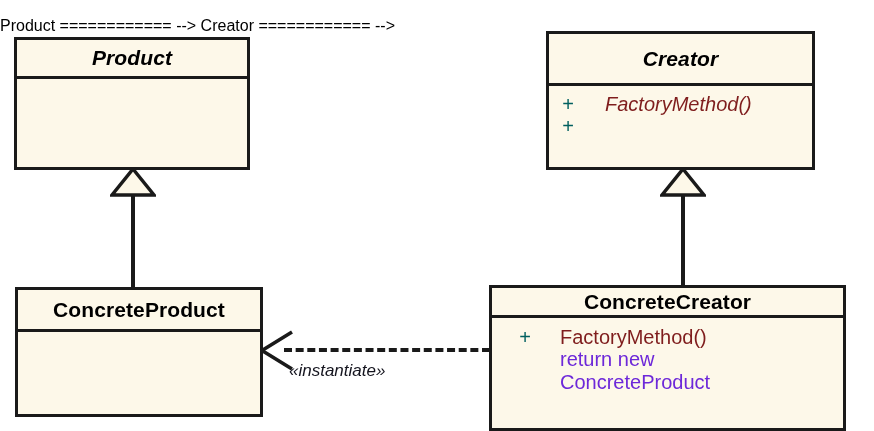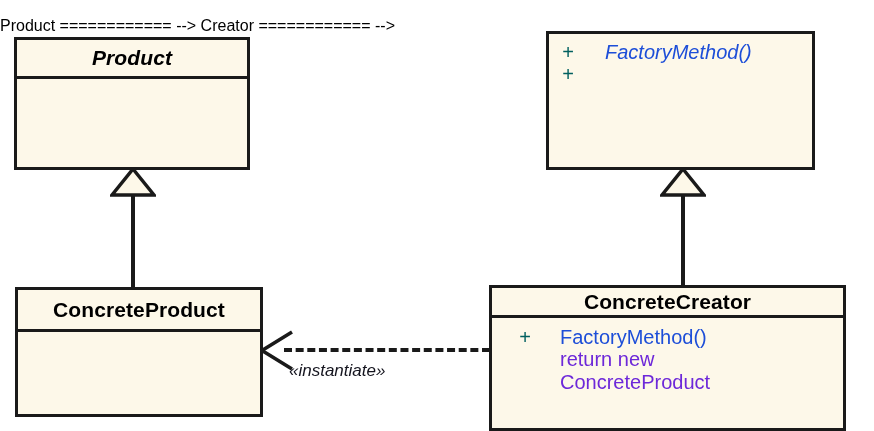--- a/index.html
+++ b/index.html
@@ -57,21 +57,21 @@
     white-space: pre;
   }
   .member .vis {
     color: #005f5f;
     width: 26px;
     flex: 0 0 26px;
     text-align: center;
     font-size: 20px;
   }
   .member .mname {
-    color: #1d4ed8;
+    color: #7f1d1d;
   }
   .member.abstract .mname {
     font-style: italic;
   }
   .member.code .mname {
     color: #6d28d9;
   }
 
   
   #box-product      { left: 14px;  top: 20px;  width: 236px; height: 133px; }
@@ -155,20 +155,21 @@
   <div class="stereotype" style="left:289px; top:344px;">«instantiate»</div>
 
   
   <div class="uml-class" id="box-product">
     <div class="uml-header abstract">Product</div>
     <div class="uml-body"></div>
   </div>
 
   
   <div class="uml-class" id="box-creator">
+    <div class="uml-header abstract">Creator</div>
     <div class="uml-body">
       <div class="member abstract">
         <span class="vis">+</span>
         <span class="mname">FactoryMethod()</span>
       </div>
       <div class="member">
         <span class="vis">+</span>
       </div>
     </div>
   </div>

